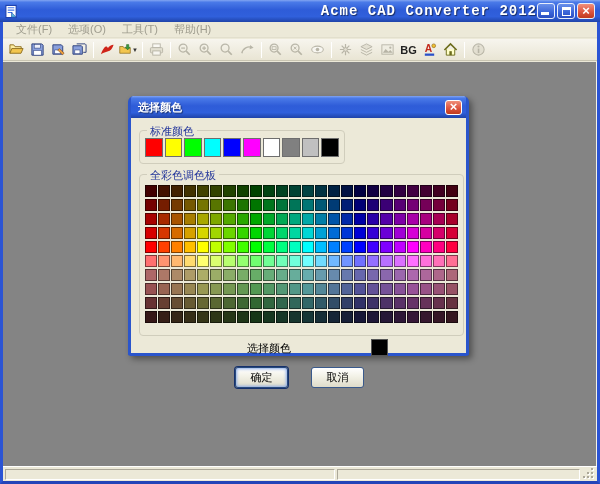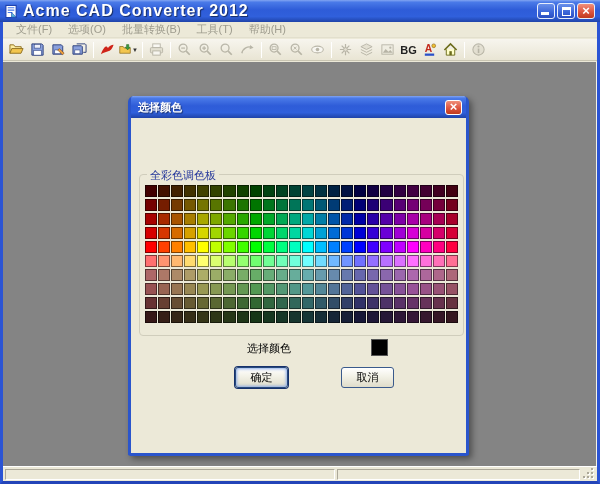--- a/index.html
+++ b/index.html
@@ -7,23 +7,23 @@
   body { font-family:"Liberation Sans","DejaVu Sans",sans-serif; font-size:11px; background:#4d4d4d; }
 
   
   .window { position:relative; width:600px; height:484px;
     border-left:3px solid #2b54d4; border-right:3px solid #2b54d4; border-bottom:3px solid #2344b8;
     background:#ece9d8; }
   .titlebar { position:absolute; left:-3px; top:0; width:600px; height:22px;
     background:linear-gradient(180deg,#82a5f2 0%,#4a7ae8 10%,#2e5cd8 45%,#3060dc 75%,#1f43a8 100%);
     display:flex; align-items:center; padding:0 5px 0 4px; }
   .titlebar-icon { width:15px; height:15px; margin-right:4px; flex:0 0 auto; }
-  .title-text { color:#fff; font-family:Liberation Sans, sans-serif;
-    font-weight:bold; font-size:16px; letter-spacing:1px; text-shadow:1px 1px 1px rgba(0,0,0,.55);
-    flex:1; white-space:nowrap; overflow:hidden; }
+  .title-text { color:#fff; font-family:Liberation Mono, monospace;
+    font-weight:bold; font-size:14px; letter-spacing:1px; text-shadow:1px 1px 1px rgba(0,0,0,.55);
+    flex:1; white-space:nowrap; overflow:hidden;text-align:right; }
   .win-btns { display:flex; gap:2px; }
   .win-btn { width:18px; height:16px; border:1px solid #e8eefc; border-radius:3px;
     background:linear-gradient(180deg,#6a90ea,#3a64d8 60%,#2a4ec0); position:relative; cursor:default; }
   .win-btn.close { background:linear-gradient(180deg,#f0907a,#dd5540 55%,#c03a1e); }
   .glyph-min { position:absolute; left:3px; bottom:3px; width:8px; height:3px; background:#fff; }
   .glyph-max { position:absolute; left:4px; top:3px; width:9px; height:9px; border:1px solid #fff; border-top-width:3px; }
   .glyph-x { position:absolute; left:0; top:-1px; width:100%; text-align:center; color:#fff; font-weight:bold; font-size:13px; line-height:16px; }
 
   .menubar { position:absolute; left:0; top:22px; width:594px; height:16px; background:#ece9d8;
     display:flex; align-items:center; padding-left:6px; gap:2px; border-bottom:1px solid #e2dfcd; }
@@ -44,21 +44,21 @@
 
   .statusbar { position:absolute; left:0; top:466px; width:594px; height:15px; background:#ece9d8;
     border-top:1px solid #fff; display:flex; align-items:stretch; padding:2px 2px 1px 2px; gap:2px; }
   .sb-panel { border:1px solid; border-color:#aca899 #ffffff #ffffff #aca899; }
   .sb-left { width:330px; }
   .sb-right { flex:1; }
   .sb-grip { width:13px; position:relative; }
   .grip-dot { position:absolute; width:2px; height:2px; background:#aca899; box-shadow:1px 1px 0 #fff; }
 
   
-  .dialog { position:absolute; left:125px; top:34px; width:341px; height:360px;
+  .dialog { position:absolute; left:125px; top:34px; width:341px; height:260px;
     border:3px solid #2a55cc; border-top:none; border-radius:6px 6px 3px 3px;
     background:#ece9d8; box-shadow:3px 3px 6px rgba(0,0,0,.4); }
   .dlg-title { height:22px; border-radius:3px 3px 0 0; margin:0 -0px;
     background:linear-gradient(180deg,#82a5f2 0%,#4a7ae8 10%,#2e5cd8 45%,#3060dc 75%,#1f43a8 100%);
     display:flex; align-items:center; padding:0 4px 0 7px; }
   .dlg-title-text { color:#fff; font-weight:bold; font-size:11px; flex:1;
     text-shadow:1px 1px 1px rgba(0,0,0,.5); }
   .dlg-close { width:17px; height:15px; border:1px solid #fff; border-radius:3px;
     background:linear-gradient(180deg,#f0907a,#dd5540 55%,#c03a1e); position:relative; }
   .dlg-body { position:relative; width:100%; height:274px; }
@@ -82,21 +82,21 @@
   .sel-input { position:absolute; left:164px; top:0; width:72px; height:19px;
     border:1px solid #7f9db9; background:#fff; font-size:11px; padding:1px 3px;
     font-family:"Liberation Sans","DejaVu Sans",sans-serif; }
   .sel-swatch { position:absolute; left:240px; top:1px; width:17px; height:17px; border:1px solid #555; }
 
   .btn-row { position:absolute; left:0; top:249px; width:100%; }
   .xp-btn { position:absolute; width:53px; height:21px; border:1px solid #274a7c; border-radius:3px;
     background:linear-gradient(180deg,#ffffff,#f2f1e6 45%,#dfdcca); font-size:11px; color:#000;
     font-family:"Liberation Sans","DejaVu Sans",sans-serif; }
   .xp-btn.ok { left:104px; box-shadow:inset 0 0 3px 1px #8cabe8, 0 0 0 1px #16306c; }
-  .xp-btn.cancel { left:210px; border-color:#3a5a8c; }
+  .xp-btn.cancel { left:180px; border-color:#3a5a8c; }
 </style>
 </head>
 <body>
 
 <div class="window">
 
   <div class="titlebar">
     <svg class="titlebar-icon" viewBox="0 0 16 16">
       <rect x="2" y="1.5" width="11" height="13" fill="#fff" stroke="#1b3fae" stroke-width="1.2"></rect>
       <path d="M4 4h7M4 6.5h7M4 9h5" stroke="#4a7ae8" stroke-width="1.2"></path>
@@ -112,21 +112,20 @@
         </span>
       <span class="win-btn close">
           <span class="glyph-x">×</span>
         </span>
     </span>
   </div>
 
   <div class="menubar">
       <span class="menu-item">文件(F)</span>
       <span class="menu-item">选项(O)</span>
-      <span class="menu-item">批量转换(B)</span>
       <span class="menu-item">工具(T)</span>
       <span class="menu-item">帮助(H)</span>
     </div>
 
   <div class="toolbar">
       <button class="tb-btn">
         <svg viewBox="0 0 16 16">
           <path d="M1 12V3h4l1.5 2H13v2" fill="#fdeea2" stroke="#8f6f1f"></path>
           <path d="M3 7h12l-2.2 5H1z" fill="#f3c64f" stroke="#8f6f1f"></path>
         </svg>
@@ -273,20 +272,35 @@
 
     <div class="dialog">
       <div class="dlg-title">
         <span class="dlg-title-text">选择颜色</span>
         <span class="dlg-close">
             <span class="glyph-x" style="line-height:14px;">×</span>
           </span>
       </div>
       <div class="dlg-body">
 
+        <div class="group grp-std">
+          <span class="group-label">标准颜色</span>
+          <div class="swatch-row">
+              <span class="swatch" style="background: rgb(255, 0, 0);"></span>
+              <span class="swatch" style="background: rgb(255, 255, 0);"></span>
+              <span class="swatch" style="background: rgb(0, 255, 0);"></span>
+              <span class="swatch" style="background: rgb(0, 255, 255);"></span>
+              <span class="swatch" style="background: rgb(0, 0, 255);"></span>
+              <span class="swatch" style="background: rgb(255, 0, 255);"></span>
+              <span class="swatch" style="background: rgb(255, 255, 255);"></span>
+              <span class="swatch" style="background: rgb(128, 128, 128);"></span>
+              <span class="swatch" style="background: rgb(192, 192, 192);"></span>
+              <span class="swatch" style="background: rgb(0, 0, 0);"></span>
+            </div>
+        </div>
 
 
         <div class="group grp-pal">
           <span class="group-label">全彩色调色板</span>
           <div class="palette-grid">
               <span class="pcell" style="background: rgb(66, 0, 0);"></span>
               <span class="pcell" style="background: rgb(66, 17, 0);"></span>
               <span class="pcell" style="background: rgb(66, 33, 0);"></span>
               <span class="pcell" style="background: rgb(66, 50, 0);"></span>
               <span class="pcell" style="background: rgb(66, 66, 0);"></span>

